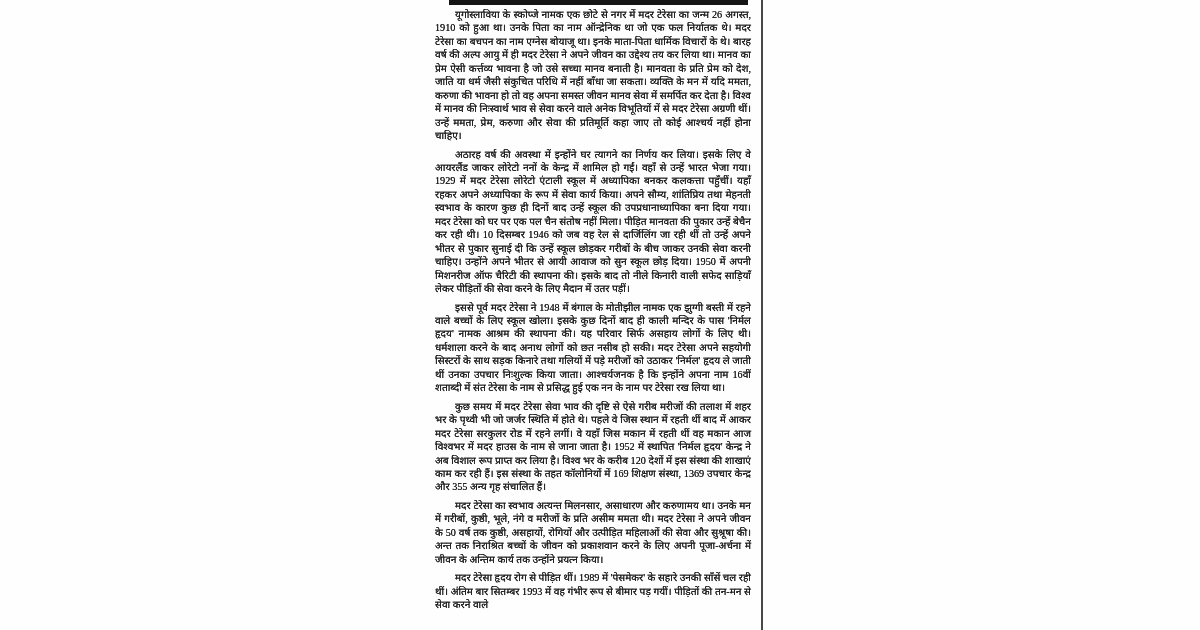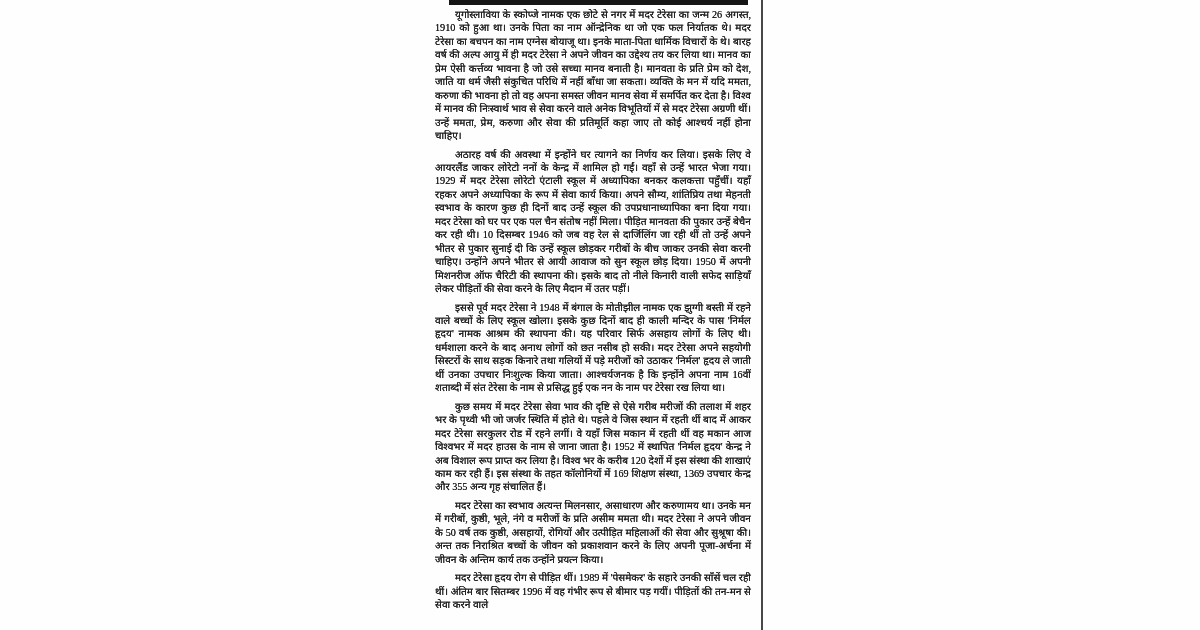--- a/index.html
+++ b/index.html
@@ -69,17 +69,17 @@
     <div class="scan-top-bar"></div>
 
     <div class="page-edge-line"></div>
 
     <div class="essay-text">
       <p>यूगोस्लाविया के स्कोप्जे नामक एक छोटे से नगर में मदर टेरेसा का जन्म 26 अगस्त, 1910 को हुआ था। उनके पिता का नाम ऑन्द्रेनिक था जो एक फल निर्यातक थे। मदर टेरेसा का बचपन का नाम एग्नेस बोयाजू था। इनके माता-पिता धार्मिक विचारों के थे। बारह वर्ष की अल्प आयु में ही मदर टेरेसा ने अपने जीवन का उद्देश्य तय कर लिया था। मानव का प्रेम ऐसी कर्त्तव्य भावना है जो उसे सच्चा मानव बनाती है। मानवता के प्रति प्रेम को देश, जाति या धर्म जैसी संकुचित परिधि में नहीं बाँधा जा सकता। व्यक्ति के मन में यदि ममता, करुणा की भावना हो तो वह अपना समस्त जीवन मानव सेवा में समर्पित कर देता है। विश्व में मानव की निःस्वार्थ भाव से सेवा करने वाले अनेक विभूतियों में से मदर टेरेसा अग्रणी थीं। उन्हें ममता, प्रेम, करुणा और सेवा की प्रतिमूर्ति कहा जाए तो कोई आश्चर्य नहीं होना चाहिए।</p>
       <p>अठारह वर्ष की अवस्था में इन्होंने घर त्यागने का निर्णय कर लिया। इसके लिए वे आयरलैंड जाकर लोरेटो ननों के केन्द्र में शामिल हो गईं। वहाँ से उन्हें भारत भेजा गया। 1929 में मदर टेरेसा लोरेटो एंटाली स्कूल में अध्यापिका बनकर कलकत्ता पहुँचीं। यहाँ रहकर अपने अध्यापिका के रूप में सेवा कार्य किया। अपने सौम्य, शांतिप्रिय तथा मेहनती स्वभाव के कारण कुछ ही दिनों बाद उन्हें स्कूल की उपप्रधानाध्यापिका बना दिया गया। मदर टेरेसा को घर पर एक पल चैन संतोष नहीं मिला। पीड़ित मानवता की पुकार उन्हें बेचैन कर रही थी। 10 दिसम्बर 1946 को जब वह रेल से दार्जिलिंग जा रही थीं तो उन्हें अपने भीतर से पुकार सुनाई दी कि उन्हें स्कूल छोड़कर गरीबों के बीच जाकर उनकी सेवा करनी चाहिए। उन्होंने अपने भीतर से आयी आवाज को सुन स्कूल छोड़ दिया। 1950 में अपनी मिशनरीज ऑफ चैरिटी की स्थापना की। इसके बाद तो नीले किनारी वाली सफेद साड़ियाँ लेकर पीड़ितों की सेवा करने के लिए मैदान में उतर पड़ीं।</p>
       <p>इससे पूर्व मदर टेरेसा ने 1948 में बंगाल के मोतीझील नामक एक झुग्गी बस्ती में रहने वाले बच्चों के लिए स्कूल खोला। इसके कुछ दिनों बाद ही काली मन्दिर के पास 'निर्मल हृदय' नामक आश्रम की स्थापना की। यह परिवार सिर्फ असहाय लोगों के लिए थी। धर्मशाला करने के बाद अनाथ लोगों को छत नसीब हो सकी। मदर टेरेसा अपने सहयोगी सिस्टरों के साथ सड़क किनारे तथा गलियों में पड़े मरीजों को उठाकर 'निर्मल' हृदय ले जाती थीं उनका उपचार निःशुल्क किया जाता। आश्चर्यजनक है कि इन्होंने अपना नाम 16वीं शताब्दी में संत टेरेसा के नाम से प्रसिद्ध हुई एक नन के नाम पर टेरेसा रख लिया था।</p>
       <p>कुछ समय में मदर टेरेसा सेवा भाव की दृष्टि से ऐसे गरीब मरीजों की तलाश में शहर भर के पृथ्वी भी जो जर्जर स्थिति में होते थे। पहले वे जिस स्थान में रहती थीं बाद में आकर मदर टेरेसा सरकुलर रोड में रहने लगीं। वे यहाँ जिस मकान में रहती थीं वह मकान आज विश्वभर में मदर हाउस के नाम से जाना जाता है। 1952 में स्थापित 'निर्मल हृदय' केन्द्र ने अब विशाल रूप प्राप्त कर लिया है। विश्व भर के करीब 120 देशों में इस संस्था की शाखाएं काम कर रही हैं। इस संस्था के तहत कॉलोनियों में 169 शिक्षण संस्था, 1369 उपचार केन्द्र और 355 अन्य गृह संचालित हैं।</p>
       <p>मदर टेरेसा का स्वभाव अत्यन्त मिलनसार, असाधारण और करुणामय था। उनके मन में गरीबों, कुष्ठी, भूले, नंगे व मरीजों के प्रति असीम ममता थी। मदर टेरेसा ने अपने जीवन के 50 वर्ष तक कुष्ठी, असहायों, रोगियों और उत्पीड़ित महिलाओं की सेवा और सुश्रूषा की। अन्त तक निराश्रित बच्चों के जीवन को प्रकाशवान करने के लिए अपनी पूजा-अर्चना में जीवन के अन्तिम कार्य तक उन्होंने प्रयत्न किया।</p>
-      <p>मदर टेरेसा हृदय रोग से पीड़ित थीं। 1989 में 'पेसमेकर' के सहारे उनकी साँसें चल रही थीं। अंतिम बार सितम्बर 1996 में वह गंभीर रूप से बीमार पड़ गयीं। पीड़ितों की तन-मन से सेवा करने वाले</p>
+      <p>मदर टेरेसा हृदय रोग से पीड़ित थीं। 1989 में 'पेसमेकर' के सहारे उनकी साँसें चल रही थीं। अंतिम बार सितम्बर 1993 में वह गंभीर रूप से बीमार पड़ गयीं। पीड़ितों की तन-मन से सेवा करने वाले</p>
     </div>
 
   </div>
 </div>
 
 </body></html>

